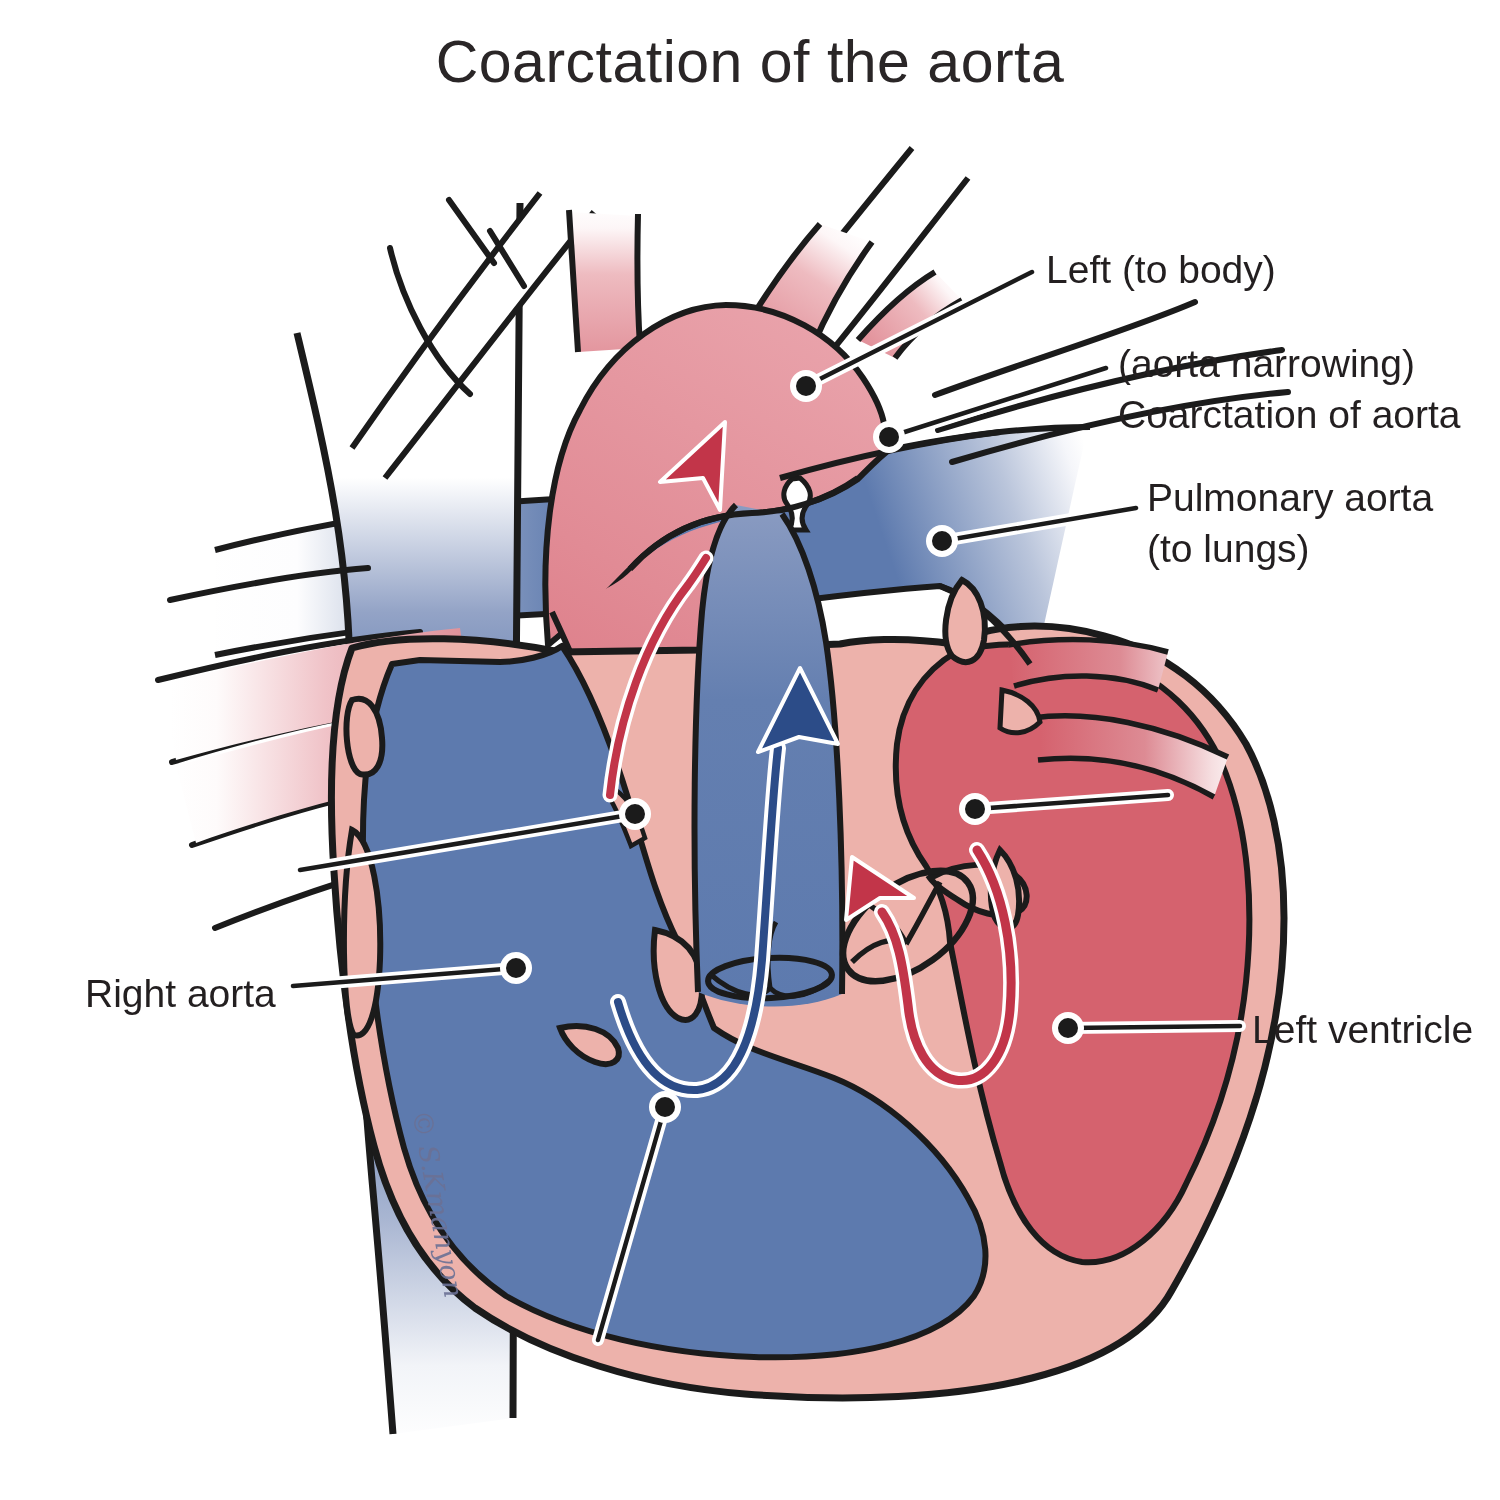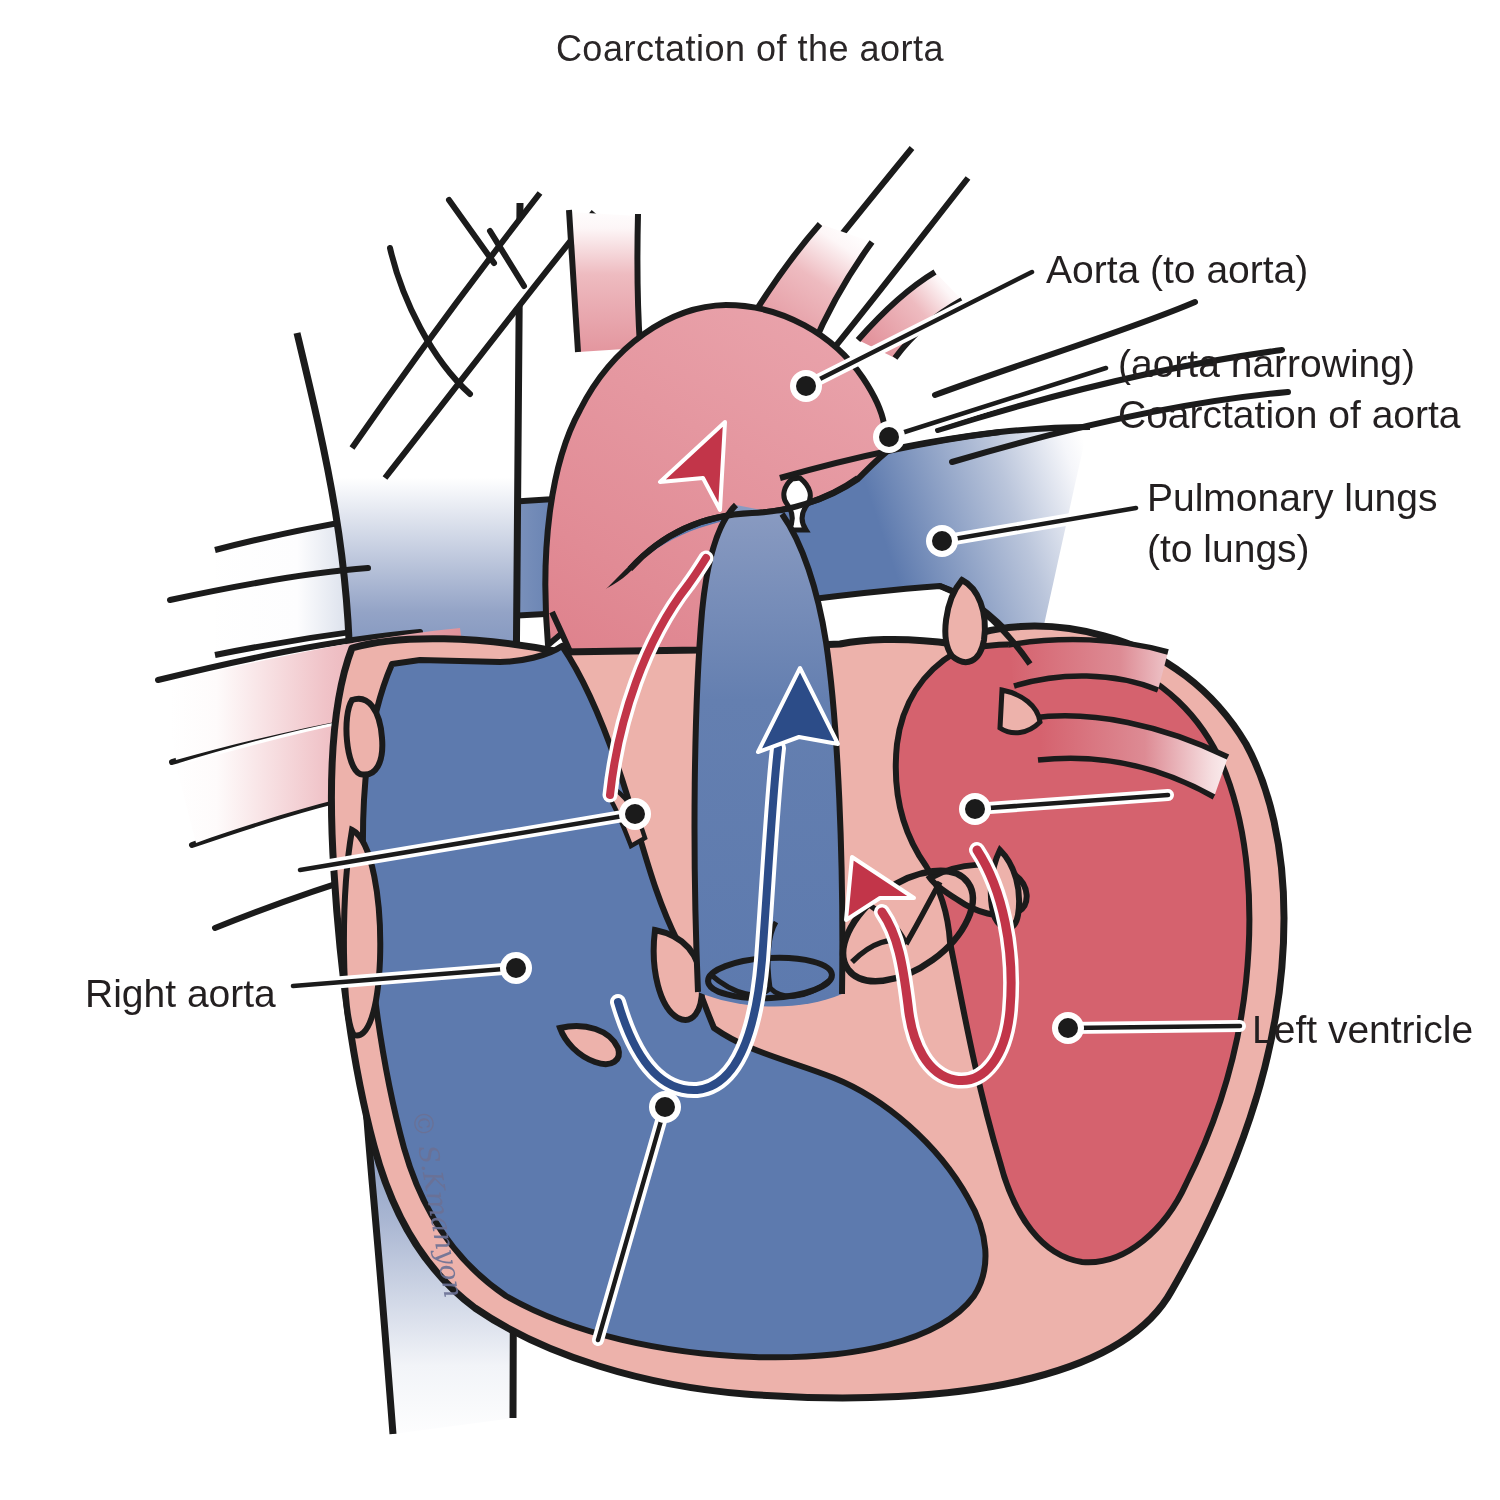--- a/index.html
+++ b/index.html
@@ -1,20 +1,20 @@
 <!DOCTYPE html>
 <html><head>
 <meta charset="utf-8">
 <style>
   html,body{margin:0;padding:0;background:#ffffff;}
   .stage{position:relative;width:1500px;height:1500px;background:#fff;overflow:hidden;
          font-family:"Liberation Sans",sans-serif;color:#231f20;}
   .stage svg{position:absolute;left:0;top:0;}
   .diagram-title{position:absolute;left:0;top:28px;width:1500px;text-align:center;
-    font-size:36px;letter-spacing:0.5px;color:#2a2627;}
+    font-size:59px;letter-spacing:0.5px;color:#2a2627;}
   .lbl{position:absolute;font-size:39px;line-height:51px;color:#231f20;white-space:nowrap;}
   .sig{font-family:"DejaVu Serif",serif;font-style:italic;}
 </style>
 </head>
 <body>
 
 <div class="stage">
 
 <svg width="1500" height="1500" viewBox="0 0 1500 1500">
   <defs>
@@ -328,30 +328,30 @@
           <circle cx="665" cy="1107" r="10" fill="#1b1b1b"></circle>
     </g>
   </g>
 
   <text class="sig" transform="translate(412,1112) rotate(80)" font-size="27" fill="#6b7195" opacity="0.9">© S.Kmanyon</text>
 </svg>
 
 <div class="diagram-title">Coarctation of the aorta</div>
 
 <div class="lbl" style="left:1046px;top:244px">
-  <span>Aorta (to aorta)</span>
+  <span>Left (to body)</span>
 </div>
 
 <div class="lbl" style="left:1118px;top:338px">
   <div>(aorta narrowing)</div>
   <div>Coarctation of aorta</div>
 </div>
 
 <div class="lbl" style="left:1147px;top:472px">
-  <div>Pulmonary lungs</div>
+  <div>Pulmonary aorta</div>
   <div>(to lungs)</div>
 </div>
 
 
 <div class="lbl" style="left:1252px;top:1004px">
   <span>Left ventricle</span>
 </div>
 
 
 <div class="lbl" style="left:85px;top:968px">

